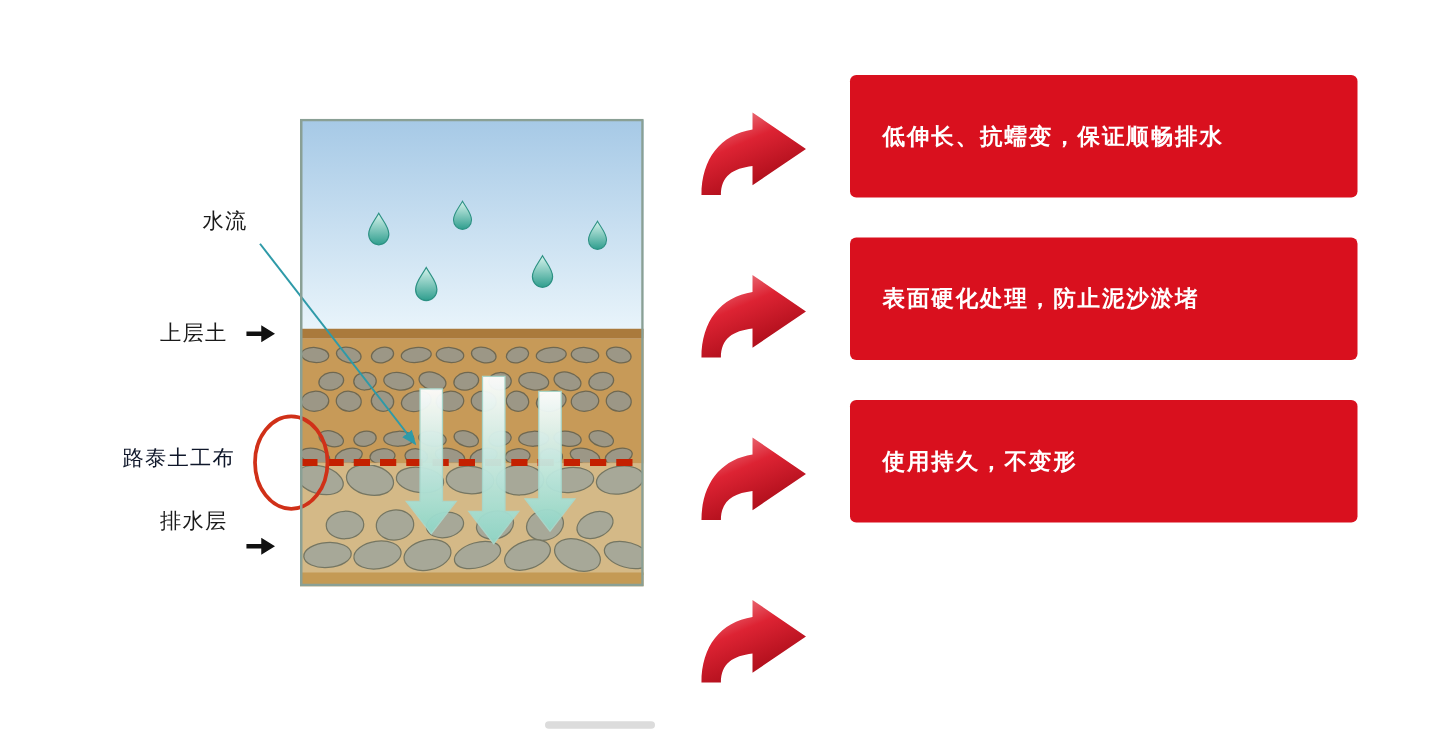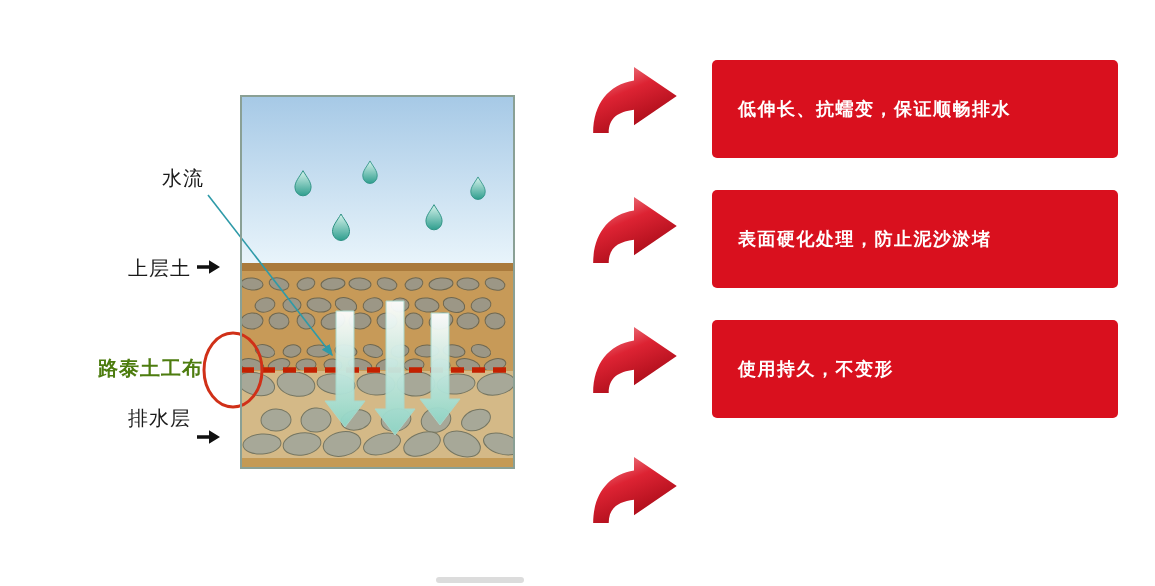--- a/index.html
+++ b/index.html
@@ -3,33 +3,33 @@
 <meta charset="utf-8">
 <style>
   * { margin:0; padding:0; box-sizing:border-box; }
   html,body { background:#ffffff; }
   body { font-family:"Liberation Sans","DejaVu Sans",sans-serif; }
   .stage { position:relative; width:1155px; height:586px; background:#ffffff; overflow:hidden; }
 
   
   .illus-svg { position:absolute; left:200px; top:95px; }
 
-  .diagram-label { position:absolute; font-size:20px; color:#1a1a1a; letter-spacing:1px; white-space:nowrap; }
-  .diagram-label.red { color:#4d7c0f; font-weight:bold; }
+  .diagram-label { position:absolute; font-size:17px; color:#1a1a1a; letter-spacing:1px; white-space:nowrap; }
+  .diagram-label.red { color:#0f172a; font-weight:normal; }
   .label-water { left:162px; top:165px; }
   .label-soil  { left:128px; top:255px;text-align:center; }
   .label-geo   { left:98px;  top:355px; }
   .label-drain { left:128px; top:405px; }
 
   .pointer-arrow { position:absolute; width:24px; height:14px; }
   .pointer-soil  { left:197px; top:260px; }
   .pointer-drain { left:197px; top:430px; }
 
   
-  .benefit-row { position:absolute; left:588px; width:540px; height:98px; display:flex; align-items:flex-start; }
+  .benefit-row { position:absolute; left:556px; width:540px; height:98px; display:flex; align-items:flex-end; }
   .swoosh { width:92px; height:70px; margin-top:5px; flex:none; }
   .benefit-box { margin-left:32px; width:406px; height:98px; background:#d9101e; border-radius:5px;
                  display:flex; align-items:center; padding:0 26px; }
   .benefit-text { color:#ffffff; font-size:18px; font-weight:bold; letter-spacing:1.5px; }
 
   .bottom-artifact { position:absolute; left:436px; top:577px; width:88px; height:6px;
                      background:#dcdcdc; border-radius:3px; }
 </style>
 </head>
 <body>

